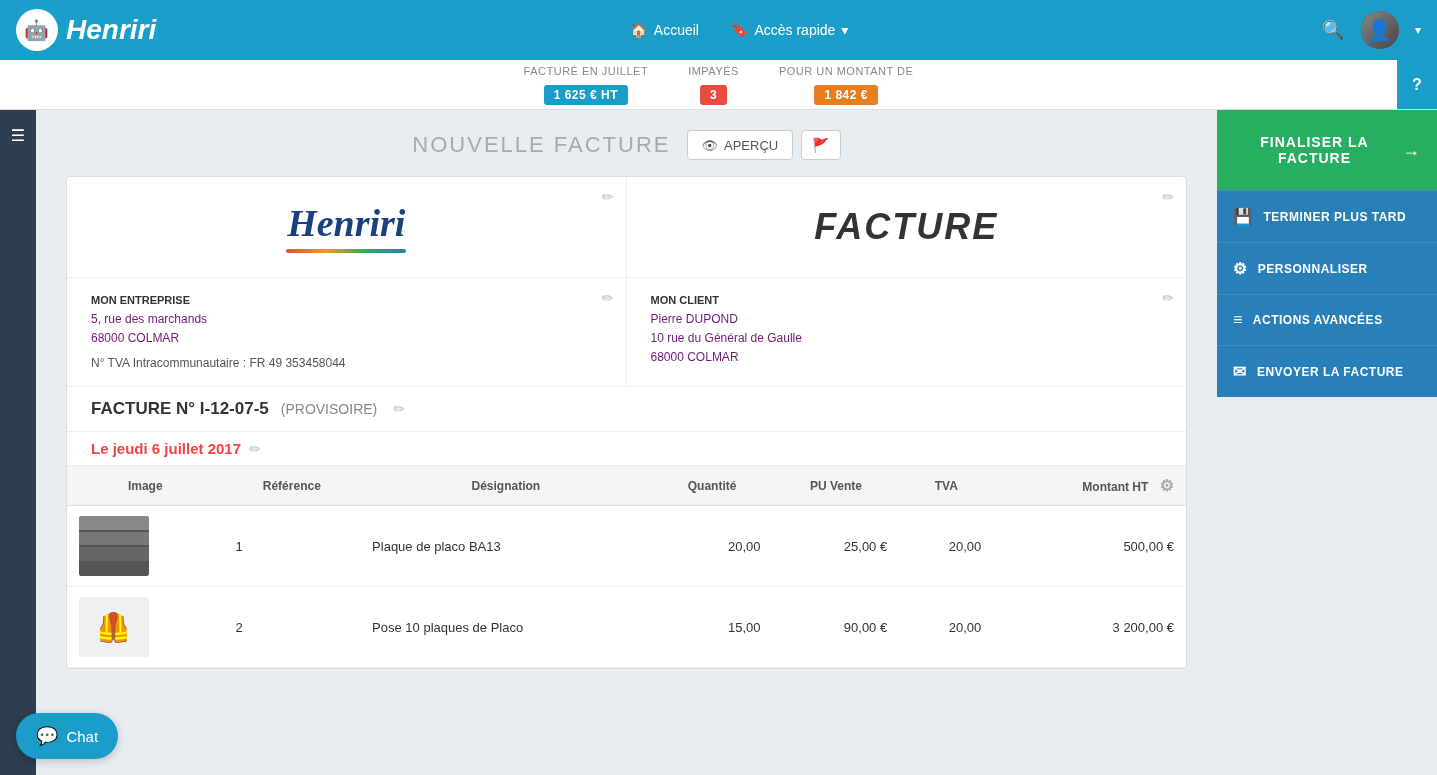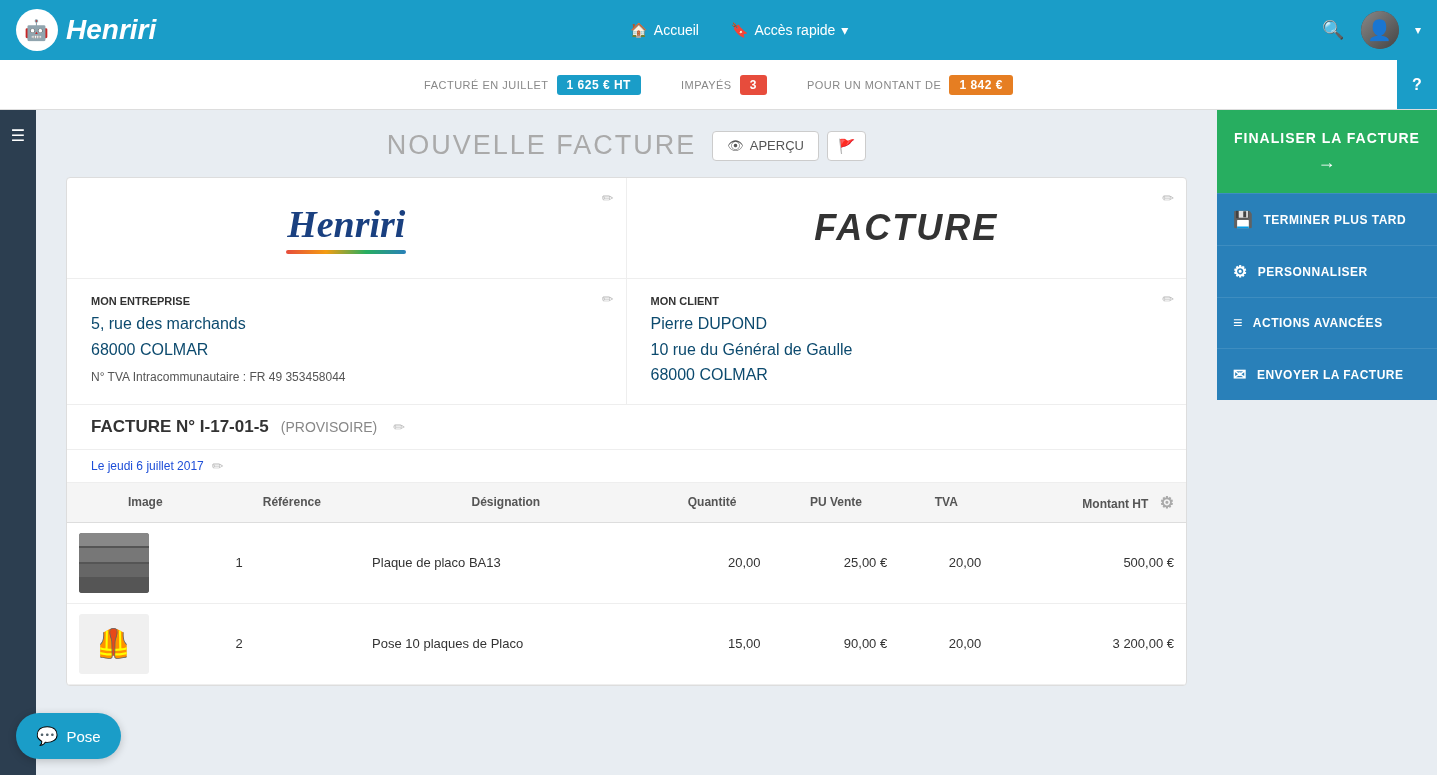--- a/index.html
+++ b/index.html
@@ -94,20 +94,21 @@
       position: relative;
     }
     .infobar-item {
       display: flex;
       align-items: center;
       gap: 8px;
       font-size: 11px;
       color: #888;
       text-transform: uppercase;
       letter-spacing: 0.5px;
+      flex-direction: column;
     }
     .infobar-badge {
       padding: 3px 10px;
       border-radius: 3px;
       font-size: 12px;
       font-weight: bold;
       color: white;
     }
     .badge-blue { background: #1a9dc8; }
     .badge-red { background: #e74c3c; }
@@ -156,21 +157,21 @@
 
     
     .page-header {
       display: flex;
       align-items: center;
       justify-content: center;
       gap: 16px;
       position: relative;
     }
     .page-title {
-      font-size: 27px;
+      font-size: 22px;
       color: #aaa;
       text-transform: uppercase;
       font-weight: 300;
       letter-spacing: 2px;
     }
     .page-actions {
       display: flex;
       gap: 8px;
     }
     .btn-apercu {
@@ -288,22 +289,22 @@
     }
     .address-section:first-child { border-right: 1px solid #eee; }
     .address-label {
       font-size: 11px;
       font-weight: bold;
       color: #333;
       text-transform: uppercase;
       margin-bottom: 4px;
     }
     .address-text {
-      font-size: 16px;
-      color: #0c4a6e;
+      font-size: 12px;
+      color: #701a75;
       line-height: 1.6;
     }
     .address-tva {
       font-size: 12px;
       color: #555;
       margin-top: 8px;
     }
 
     
     .invoice-number-row {
@@ -332,22 +333,23 @@
 
     
     .invoice-date-row {
       padding: 8px 24px;
       display: flex;
       align-items: center;
       gap: 8px;
       border-bottom: 1px solid #eee;
     }
     .invoice-date-text {
-      font-size: 12px;
-      color: #1d4ed8;
+      font-size: 15px;
+      color: #ef4444;
+      font-weight: bold;
     }
     .invoice-date-row .edit-icon {
       color: #bbb;
       cursor: pointer;
       font-size: 14px;
     }
 
     
     .invoice-table {
       width: 100%;
@@ -421,21 +423,21 @@
       background: #27ae60;
       color: white;
       border: none;
       padding: 20px 16px;
       font-size: 14px;
       font-weight: bold;
       text-transform: uppercase;
       letter-spacing: 1px;
       cursor: pointer;
       display: flex;
-      flex-direction: column;
+      flex-direction: row;
       align-items: center;
       justify-content: center;
       gap: 6px;
       min-height: 80px;
     }
     .btn-finaliser .arrow { font-size: 18px; }
     .btn-sidebar {
       background: #2980b9;
       color: white;
       border: none;
@@ -573,21 +575,21 @@
           <div class="address-label">MON CLIENT</div>
           <div class="address-text">
             <span>Pierre DUPOND</span><br>
             <span>10 rue du Général de Gaulle</span><br>
             <span>68000 COLMAR</span>
           </div>
         </div>
       </div>
 
       <div class="invoice-number-row">
-        <span class="invoice-number-text">FACTURE N° I-17-01-5</span>
+        <span class="invoice-number-text">FACTURE N° I-12-07-5</span>
         <span class="invoice-status">(PROVISOIRE)</span>
         <span class="edit-icon">✏</span>
       </div>
 
       <div class="invoice-date-row">
         <span class="invoice-date-text">Le jeudi 6 juillet 2017</span>
         <span class="edit-icon">✏</span>
       </div>
 
       <table class="invoice-table">
@@ -671,14 +673,14 @@
     </button>
     <button class="btn-sidebar">
       <span class="btn-icon">✉</span>
       <span>ENVOYER LA FACTURE</span>
     </button>
   </div>
 </div>
 
 <div class="chat-bubble">
   <span class="chat-bubble-icon">💬</span>
-  <span>Pose</span>
+  <span>Chat</span>
 </div>
 
 </body></html>

